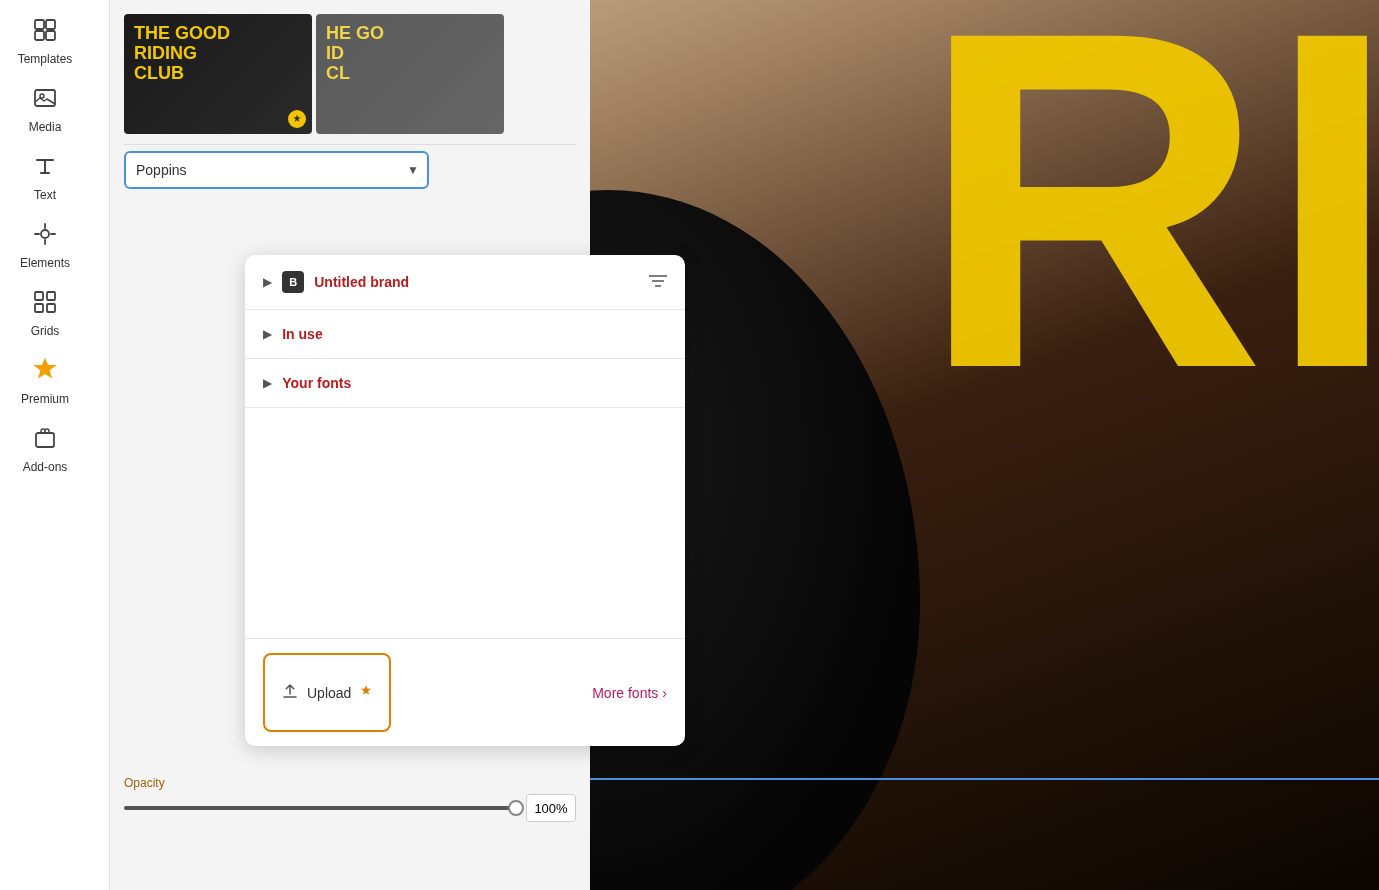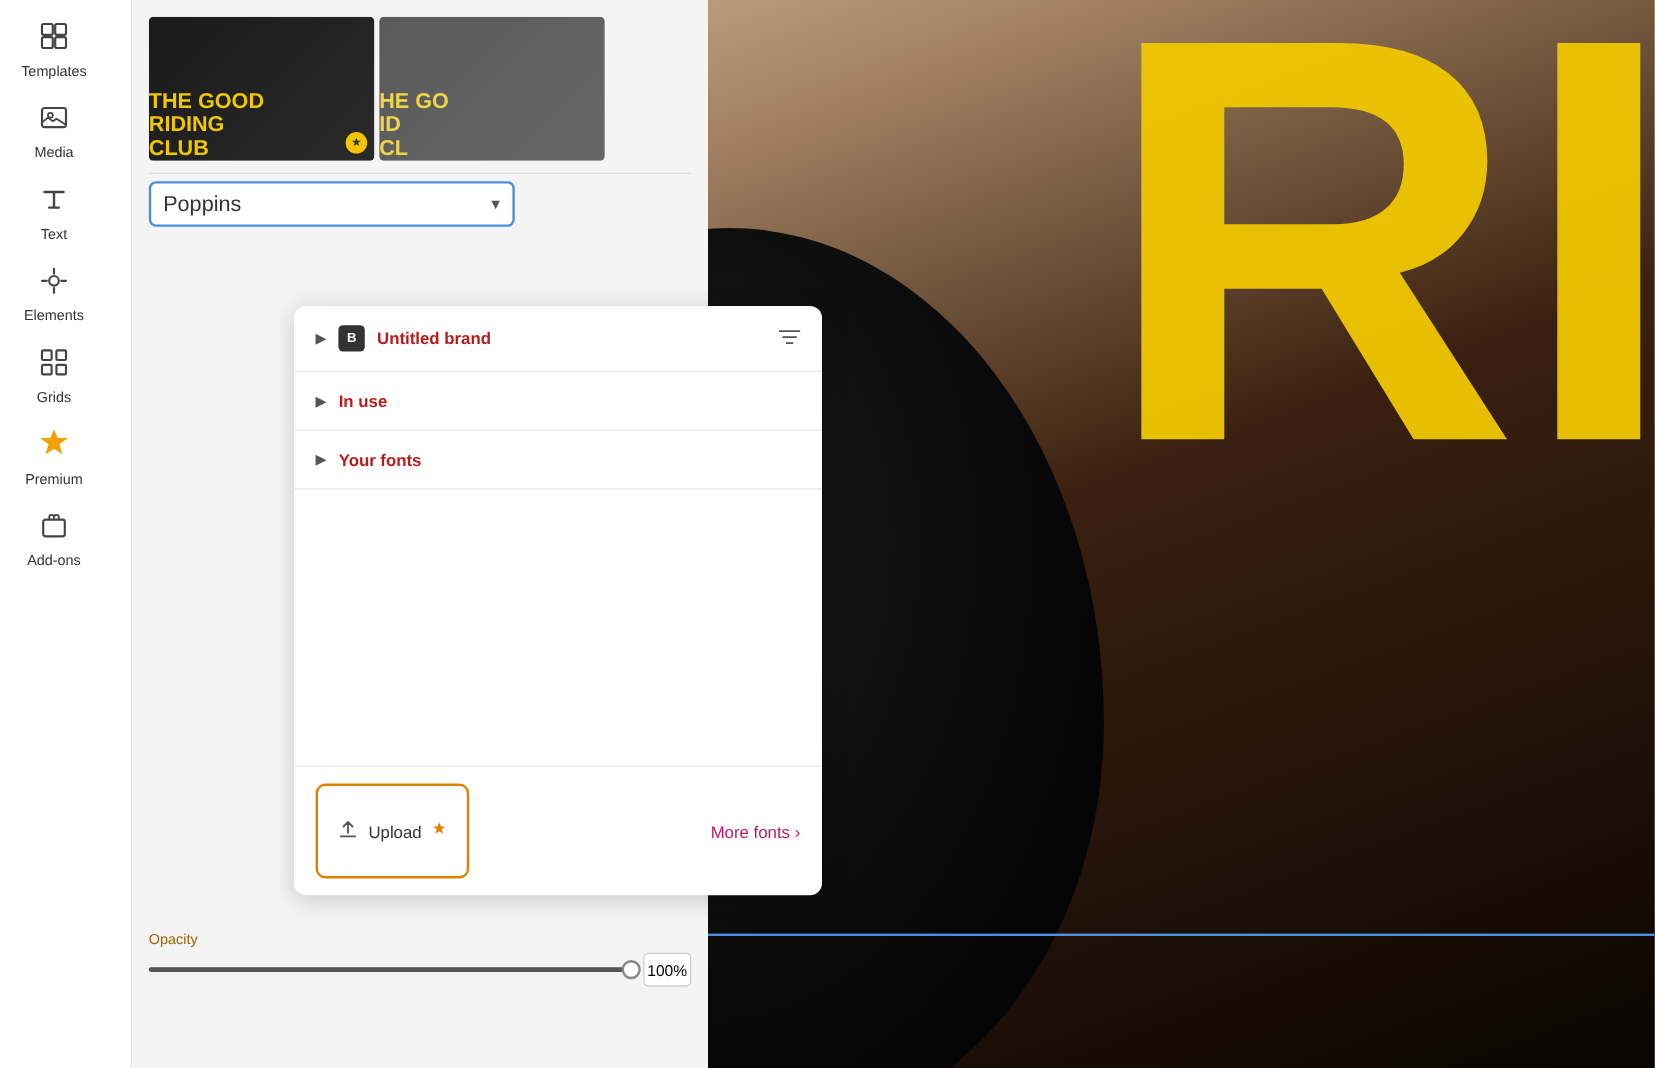--- a/index.html
+++ b/index.html
@@ -81,22 +81,22 @@
       overflow: hidden;
       flex-shrink: 0;
       position: relative;
     }
     .thumbnail-bg {
       width: 100%;
       height: 100%;
       background: linear-gradient(135deg, #1a1a1a 0%, #2a2a2a 100%);
       display: flex;
       flex-direction: column;
-      justify-content: flex-end;
-      padding: 0;
+      justify-content: flex-start;
+      padding: 10px;
     }
     .thumbnail-text1 {
       font-size: 18px;
       font-weight: 900;
       color: #f0c800;
       line-height: 1.1;
       text-transform: uppercase;
     }
     .thumbnail-badge {
       position: absolute;
@@ -122,21 +122,21 @@
     .font-select-wrapper {
       position: relative;
       width: 305px;
     }
     .font-select-wrapper select {
       width: 100%;
       height: 38px;
       border: 2px solid #4a90e2;
       border-radius: 6px;
       background: white;
-      font-size: 18px;
+      font-size: 14px;
       padding: 0 10px;
       appearance: none;
       cursor: pointer;
       color: #333;
     }
     .font-select-arrow {
       position: absolute;
       right: 10px;
       top: 50%;
       transform: translateY(-50%);
@@ -272,21 +272,21 @@
       height: 16px;
       background: white;
       border: 2px solid #888;
       border-radius: 50%;
       position: absolute;
       right: -8px;
       top: -6px;
       cursor: pointer;
     }
     .opacity-value {
-      width: 40px;
+      width: 50px;
       height: 28px;
       border: 1px solid #ccc;
       border-radius: 4px;
       text-align: center;
       font-size: 13px;
       background: white;
       display: flex;
       align-items: center;
       justify-content: center;
     }

